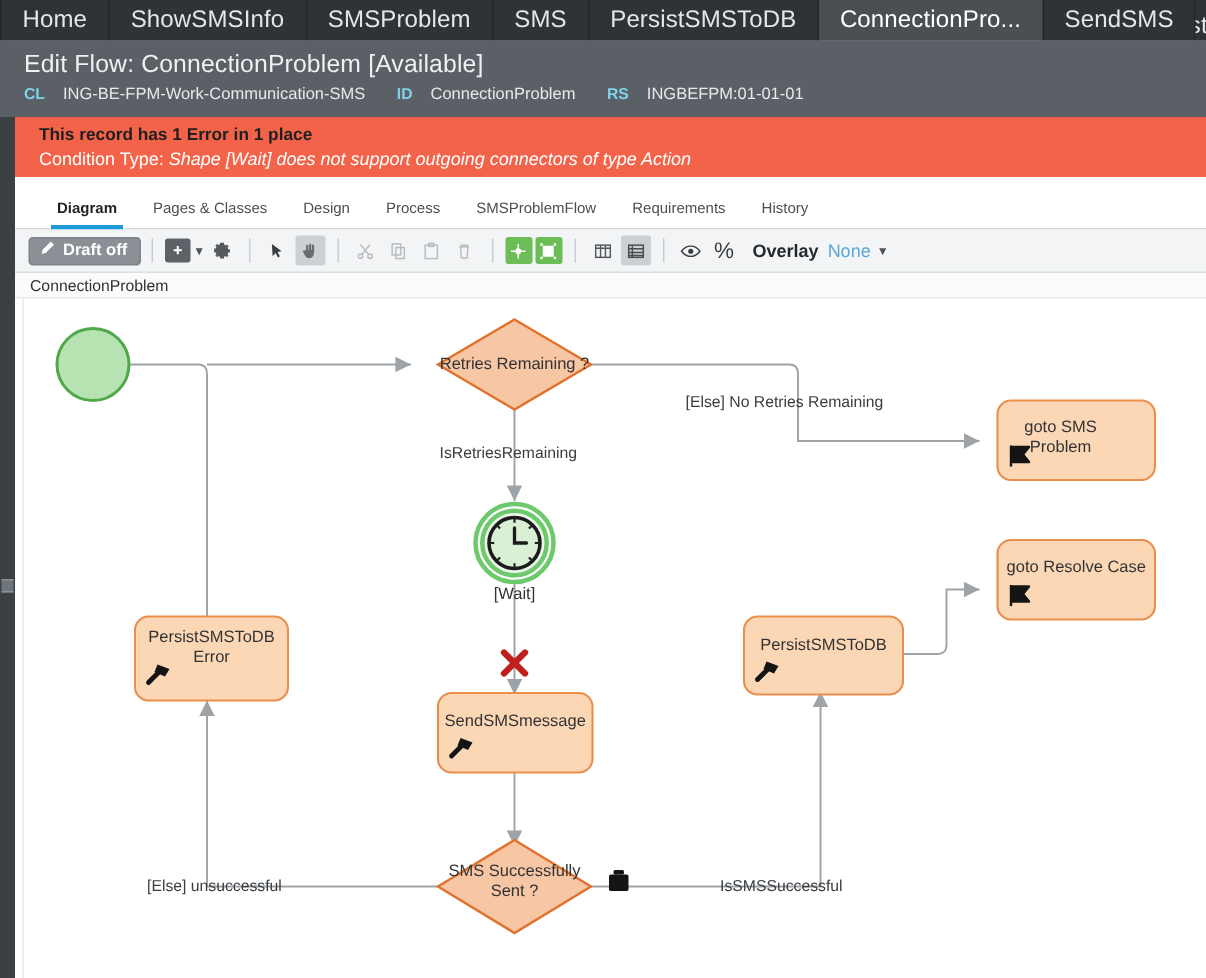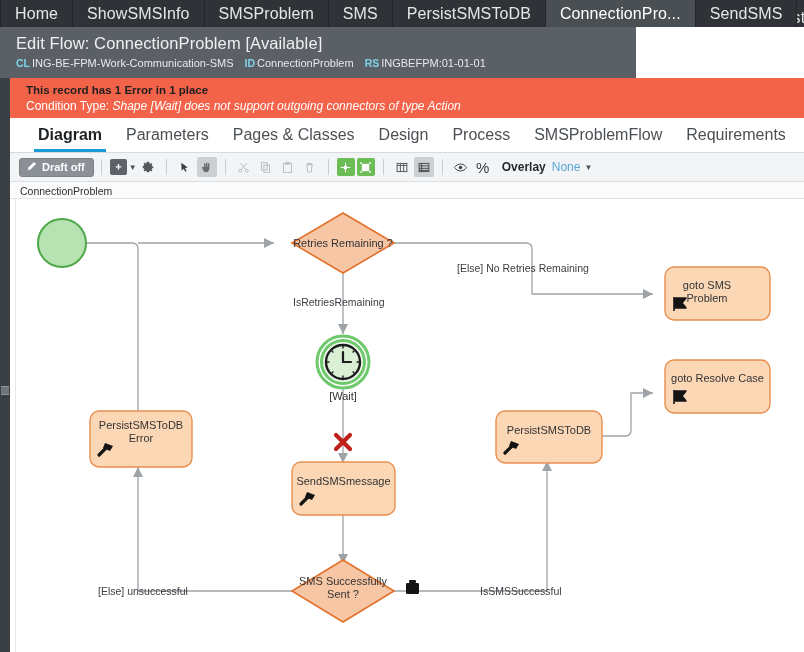--- a/index.html
+++ b/index.html
@@ -30,31 +30,31 @@
     cursor: pointer;
     background: #2f3337;
     letter-spacing: .1px;
   }
   .tab:first-child { border-left: 1px solid #23262a; }
   .tab.active { background: #4a4f54; color: #ffffff; }
   .tab.clipped { overflow: hidden; align-items: flex-end; }
 
   
   .header {
-    position: absolute; top: 27px; left: 0; width: 636px; height: 51px;
+    position: absolute; top: 27px; left: 0; width: 804px; height: 51px;
     background: #5b6066;
     padding: 6px 0 8px 16px;
   }
   .header .title {
     color: #eef0f2; font-size: 16.5px; font-weight: 400;
     line-height: 21px; letter-spacing: .1px;
   }
   .header .meta {
     margin-top: 3px; font-size: 11px; color: #e7e9eb;
-    display: flex; align-items: center; gap: 2px;
+    display: flex; align-items: center; gap: 12px;
   }
   .header .meta .k { color: #7fd3e8; font-weight: bold; font-size: 10.5px; }
   .header .meta .v { color: #e7e9eb; margin-right: 9px; }
 
   
   .errbar {
     position: absolute; top: 78px; left: 10px; width: 794px; height: 40px;
     background: #f2634a;
     padding: 4px 0 0 16px;
     color: #ffffff;
@@ -75,21 +75,21 @@
   }
 
   
   .navtabs {
     position: absolute; top: 118px; left: 10px; width: 794px; height: 35px;
     background: #ffffff;
     border-bottom: 1px solid #d7dadd;
     display: flex; align-items: flex-start; padding-left: 16px;
   }
   .navtab {
-    font-size: 16px; color: #4b5055; padding: 8px 12px 7px 12px;
+    font-size: 10px; color: #4b5055; padding: 16px 12px 7px 12px;
     cursor: pointer; position: relative; white-space: nowrap;
   }
   .navtab.active { color: #1d2124; font-weight: bold; }
   .navtab.active::after {
     content:""; position:absolute; left:8px; right:8px; bottom:-1px; height:3px;
     background:#1a9ad6;
   }
   .caretup {
     position: absolute; left: 15px; top: 118px;
     color: #e24b2e; font-size: 10px; line-height: 10px; font-weight: bold;
@@ -203,21 +203,20 @@
   </div>
 
   <div class="errbar">
     <div class="l1">This record has 1 Error in 1 place</div>
     <div class="l2"><span>Condition Type:</span> <i>Shape [Wait] does not support outgoing connectors of type Action</i></div>
   </div>
 
   <div class="caretup">▲</div>
   <div class="navtabs">
     <div class="navtab active"><span>Diagram</span></div>
-    <div class="navtab"><span>Parameters</span></div>
     <div class="navtab"><span>Pages &amp; Classes</span></div>
     <div class="navtab"><span>Design</span></div>
     <div class="navtab"><span>Process</span></div>
     <div class="navtab"><span>SMSProblemFlow</span></div>
     <div class="navtab"><span>Requirements</span></div>
     <div class="navtab"><span>History</span></div>
   </div>
 
   <div class="toolbar">
 

